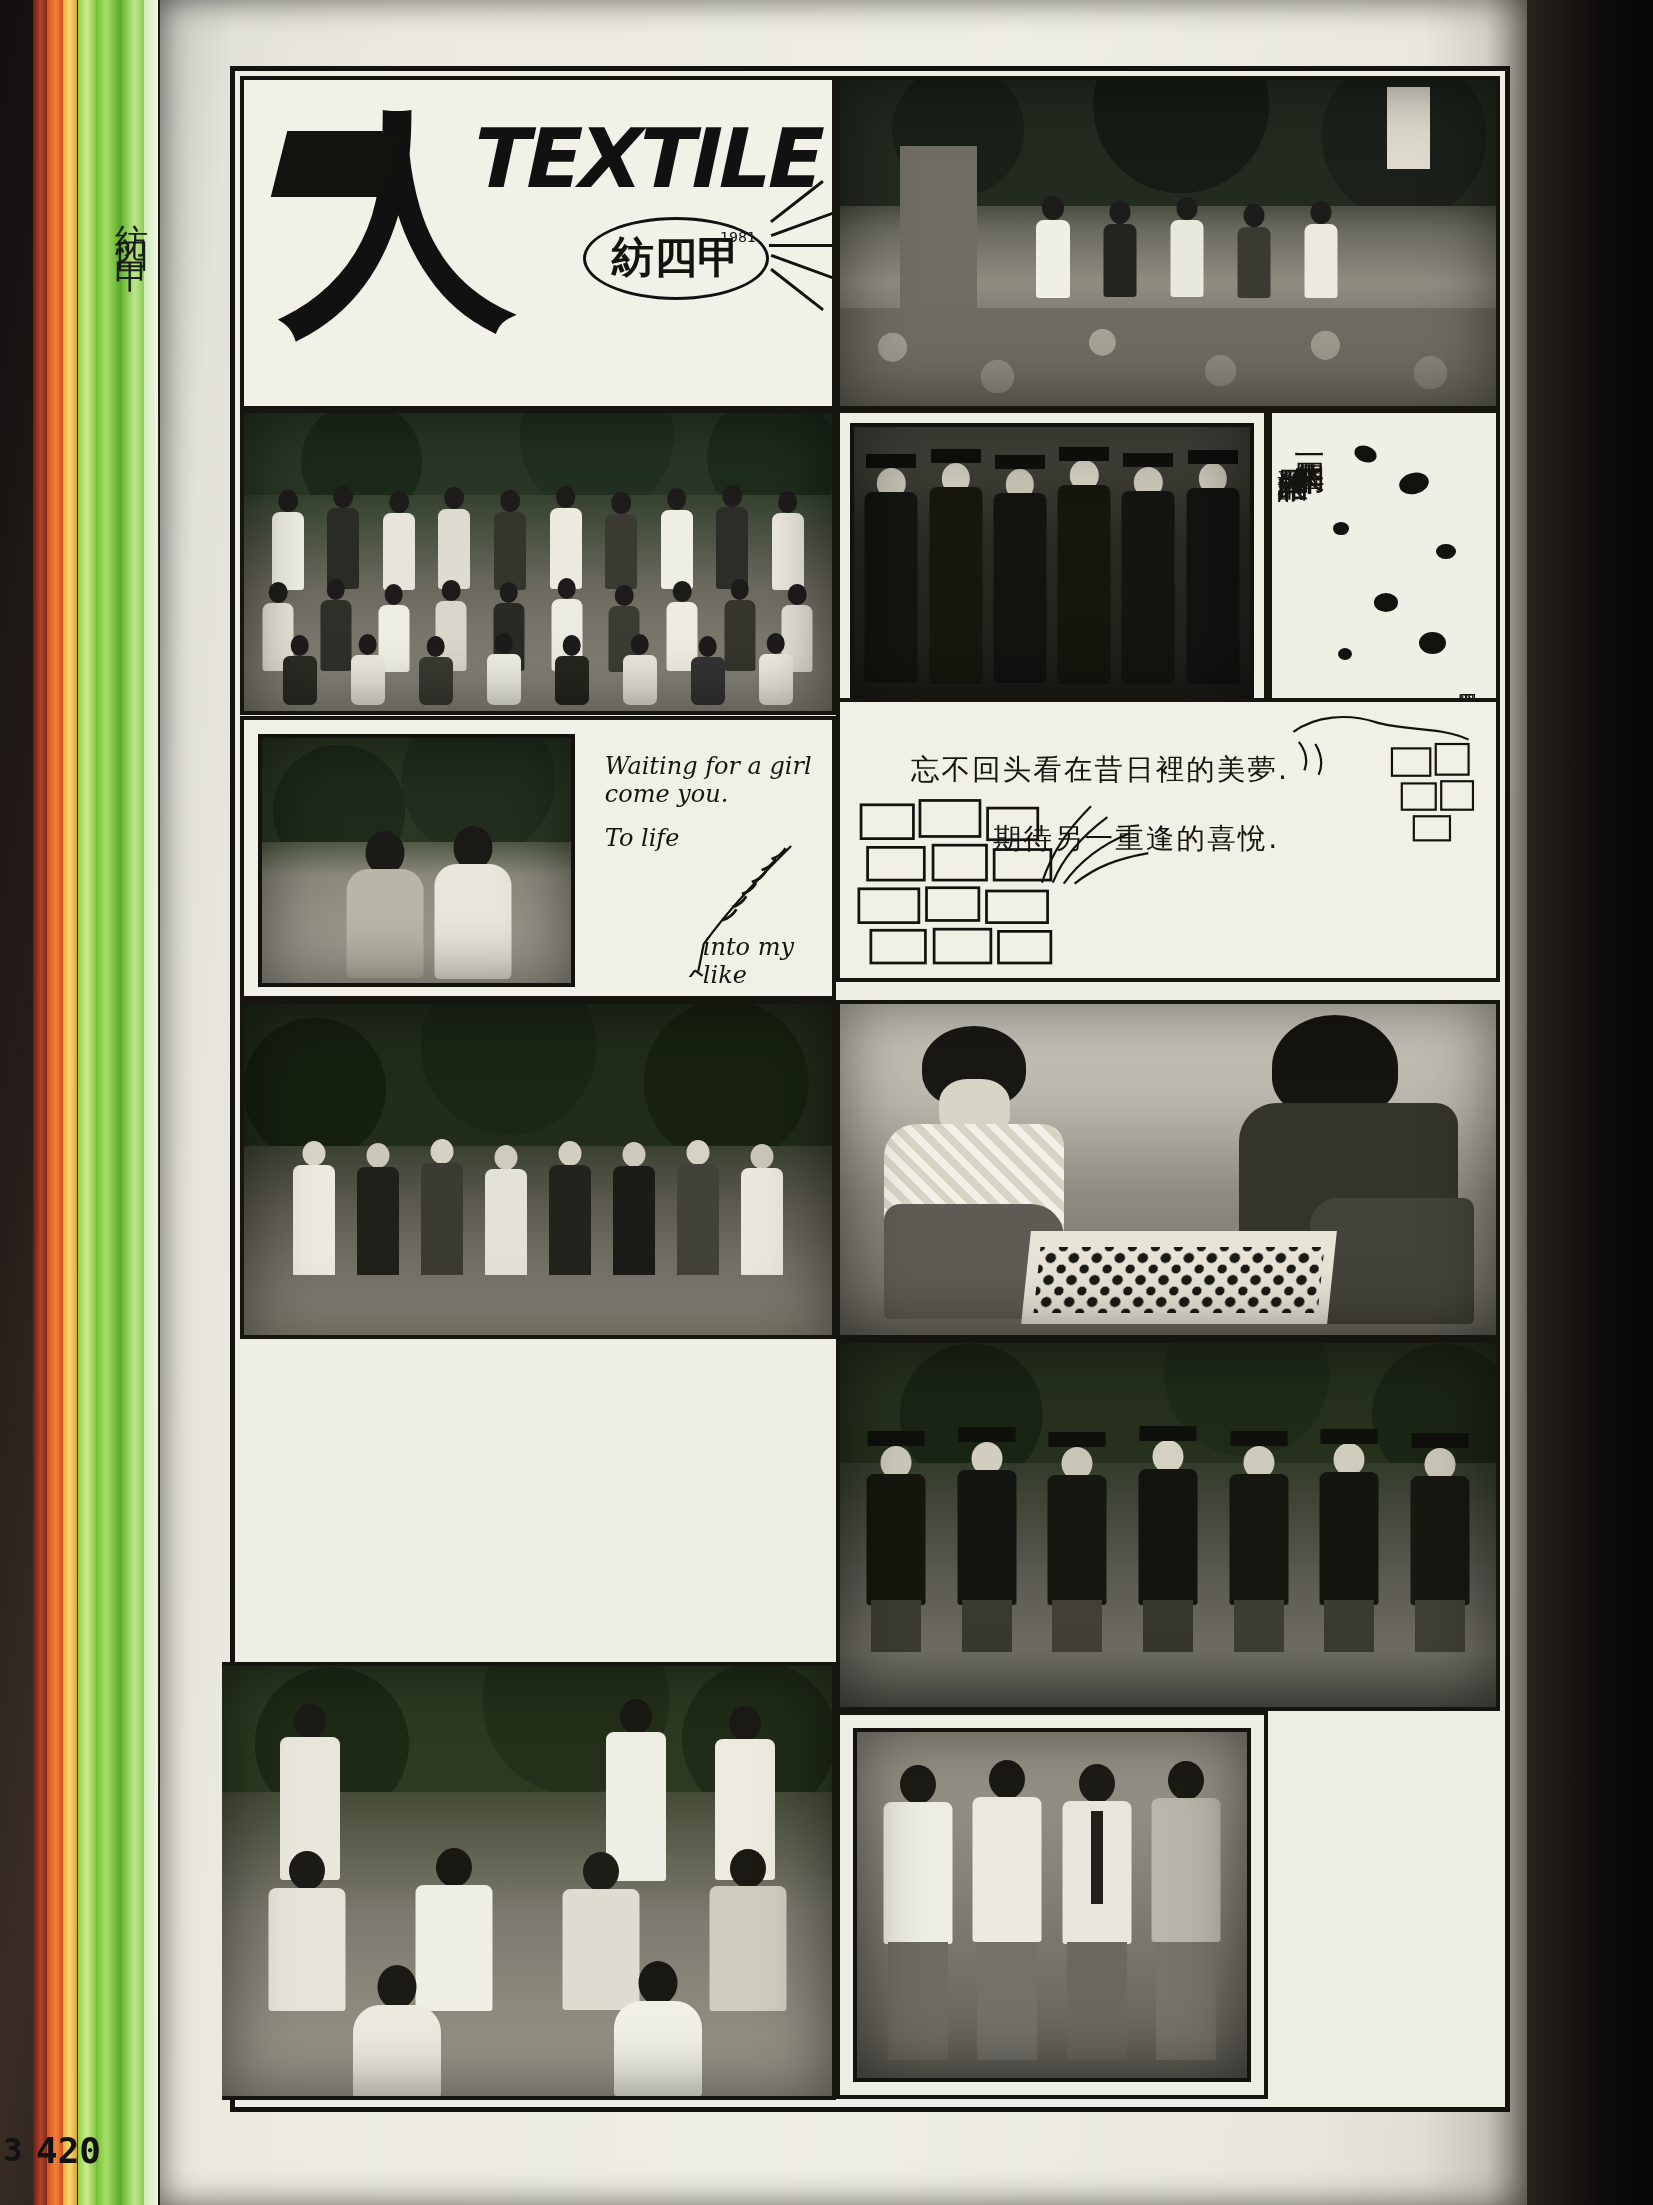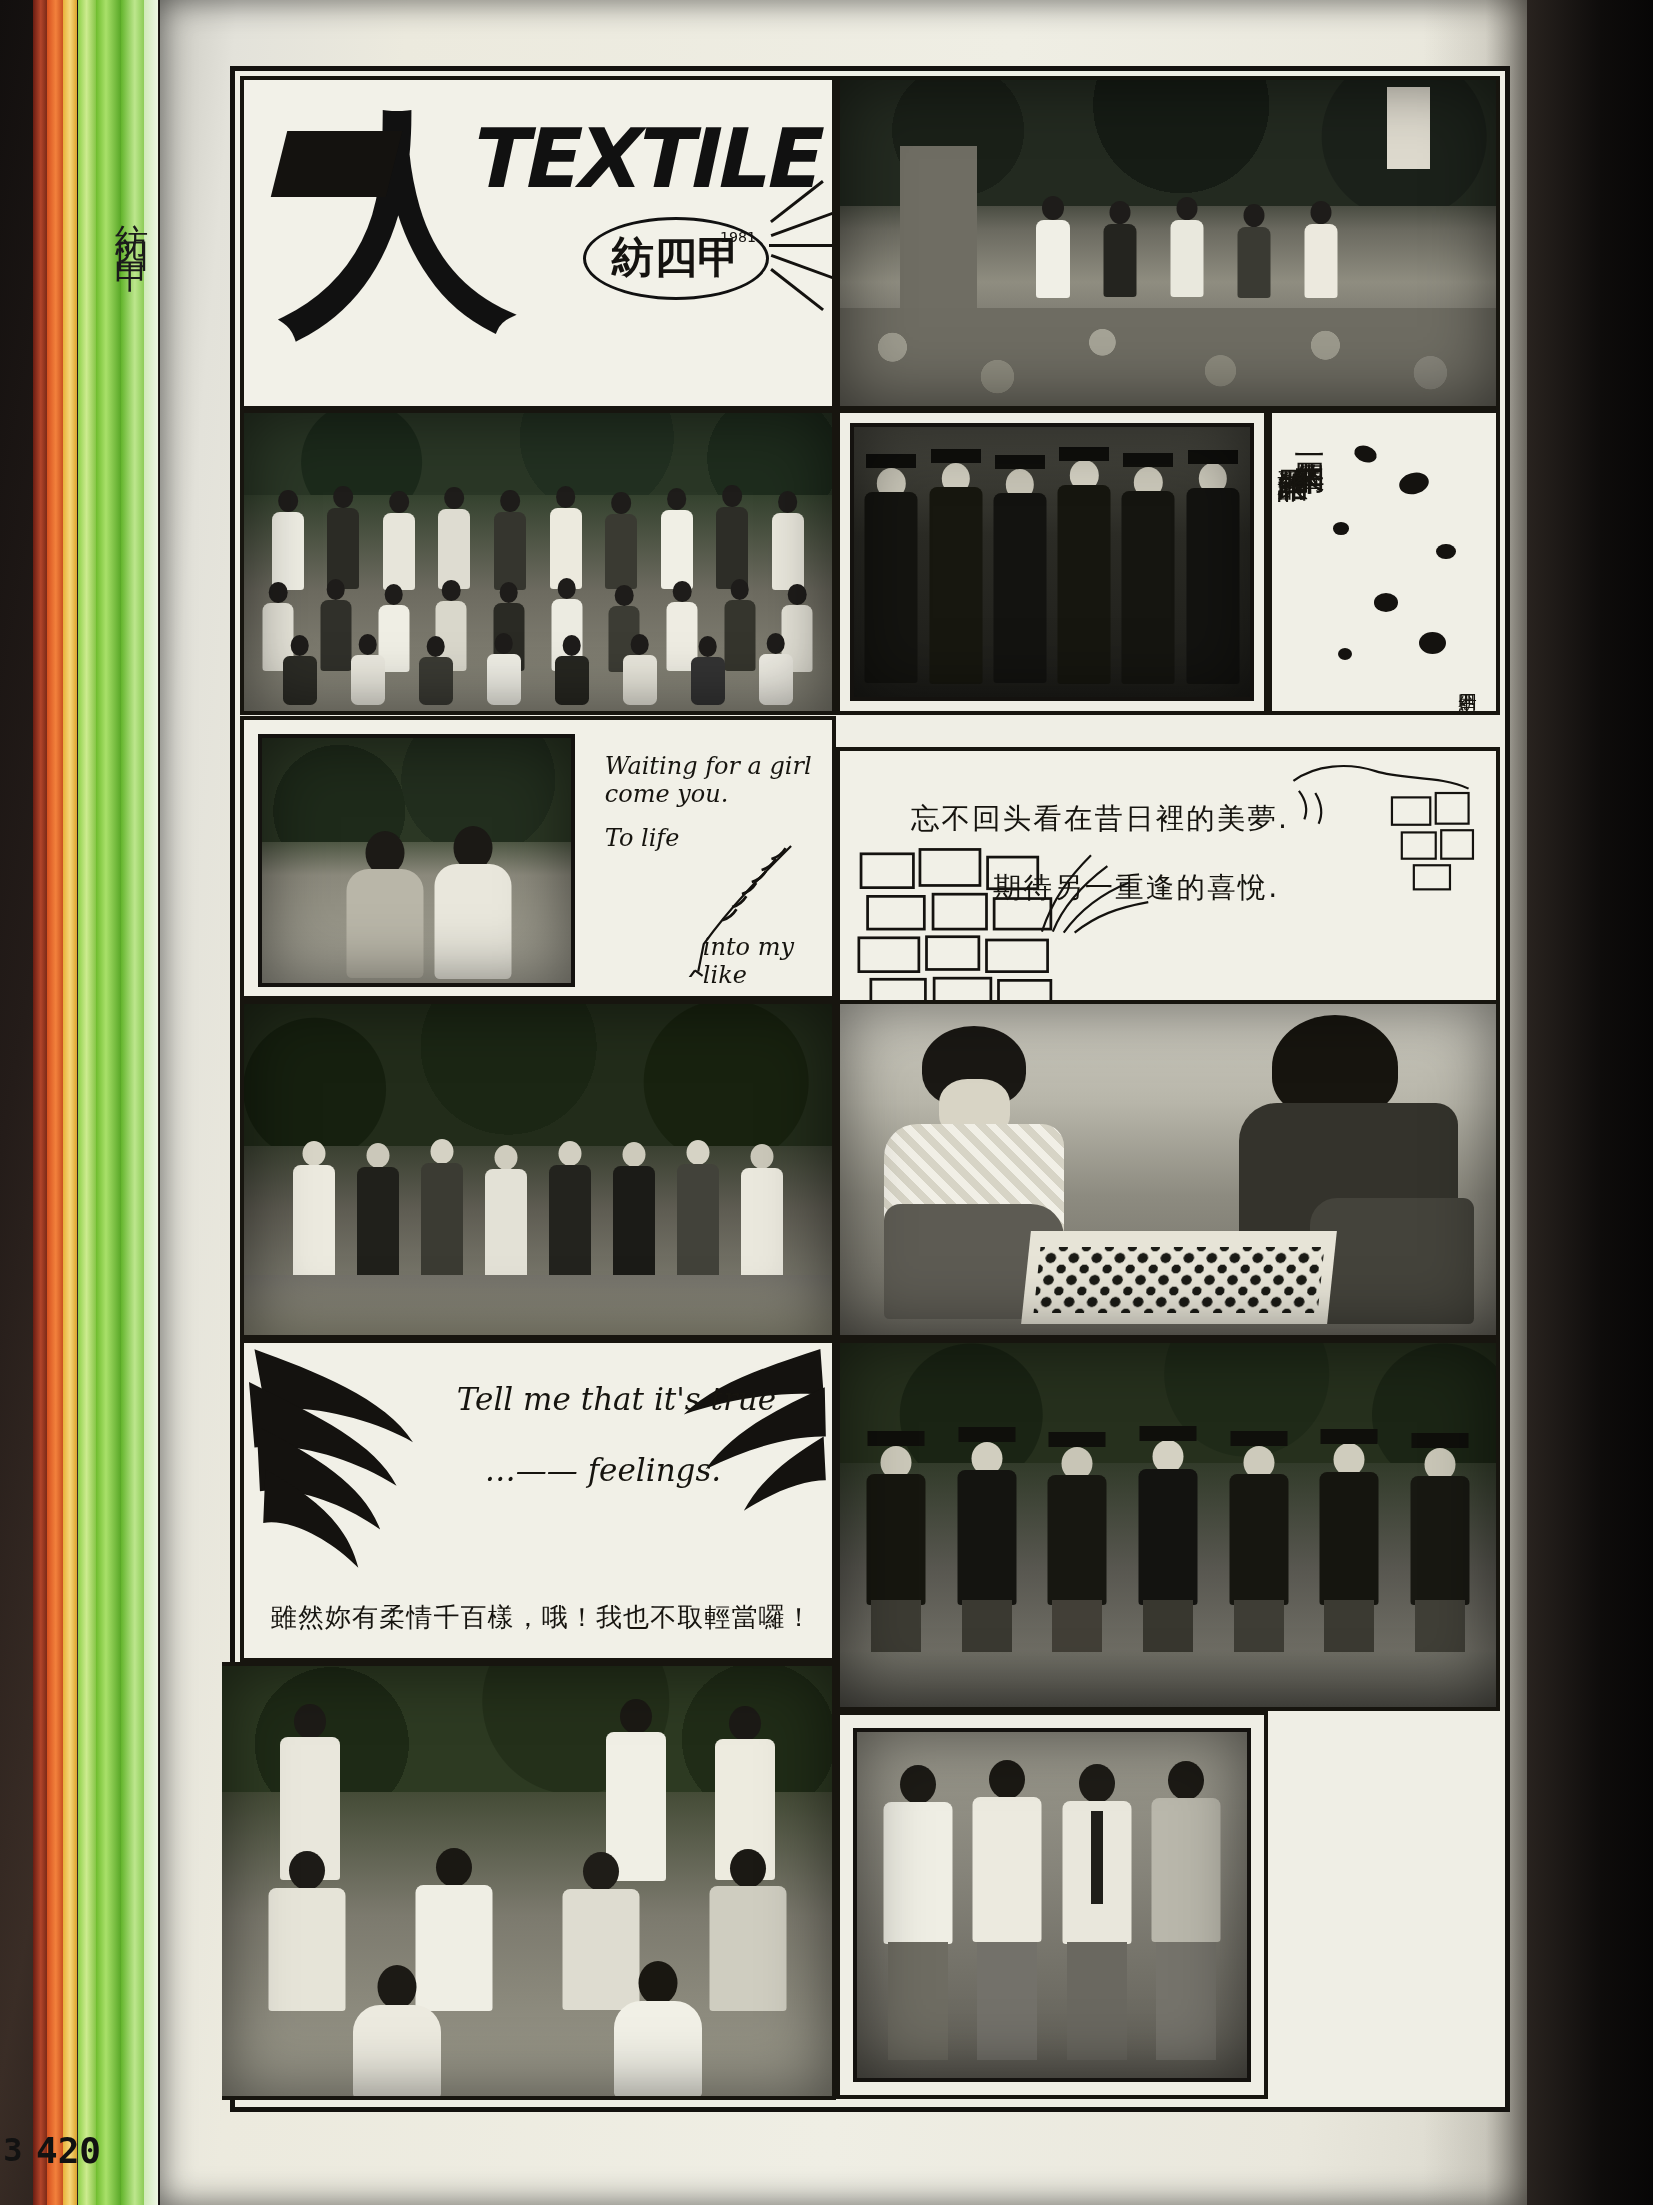--- a/index.html
+++ b/index.html
@@ -371,21 +371,21 @@
       <div class="hand en" style="left:361px;top:104px;font-size:24px;">To life</div>
       <div class="hand en" style="left:459px;top:213px;font-size:24px;">into my like</div>
 
       <svg style="position:absolute;left:416px;top:115px;width:142px;height:142px;" viewBox="0 0 260 260">
         <path d="M240 20 C190 70 130 130 80 200 L70 250" stroke="#14120f" stroke-width="4" fill="none"></path>
         <path d="M230 24 q-10 16 -26 20 M212 44 q-10 16 -26 20 M194 66 q-10 16 -26 20 M176 88 q-10 16 -26 20 M158 112 q-10 16 -26 20 M140 136 q-10 16 -26 20" stroke="#14120f" stroke-width="5" fill="none"></path>
         <path d="M64 248 l-12 16 M64 248 l14 10" stroke="#14120f" stroke-width="4" fill="none"></path>
       </svg>
     </div>
 
-    <div class="cell" style="left:606px;top:681px;width:664px;height:284px;background:#f1f0e7;">
+    <div class="cell" style="left:606px;top:632px;width:664px;height:284px;background:#f1f0e7;">
 
       <svg style="position:absolute;left:11px;top:93px;width:235px;height:180px;" viewBox="0 0 430 330">
         <g stroke="#14120f" stroke-width="5" fill="none">
           <rect x="18" y="18" width="96" height="62"></rect>
             <rect x="126" y="10" width="110" height="66"></rect>
           <rect x="250" y="24" width="92" height="58"></rect>
             <rect x="30" y="96" width="104" height="60"></rect>
           <rect x="150" y="92" width="98" height="64"></rect>
             <rect x="262" y="100" width="104" height="56"></rect>
           <rect x="14" y="172" width="110" height="62"></rect>
@@ -484,42 +484,20 @@
 
         <div style="position:absolute;left:186px;bottom:11px;width:306px;height:93px;background:#e7e4d7;transform:skewX(-6deg);"></div>
         <div style="position:absolute;left:197px;bottom:22px;width:284px;height:66px;transform:skewX(-6deg);
              background:radial-gradient(#1b1b16 0 4.9px,transparent 5.5px) 0 0/23px 22px,
                         radial-gradient(#1b1b16 0 4.4px,transparent 4.9px) 11.5px 11px/23px 22px;"></div>
         <div class="grain" style="opacity:.4;"></div>
           <div class="vig"></div>
       </div>
     </div>
 
-    <div class="cell" style="left:9.8px;top:1273px;width:596px;height:323px;background:#f1f0e7;">
-
-      <svg style="position:absolute;left:5.5px;top:5.5px;width:235px;height:230px;" viewBox="0 0 430 420">
-        <g fill="#14120f">
-          <path d="M10 0 C120 40 250 90 300 170 C230 130 120 100 30 110 Z"></path>
-          <path d="M0 60 C120 120 230 170 270 250 C190 200 90 170 10 180 Z"></path>
-          <path d="M14 140 C130 200 210 250 240 330 C170 280 80 250 20 260 Z"></path>
-          <path d="M30 220 C120 270 180 320 200 400 C140 340 70 310 26 318 Z"></path>
-        </g>
-      </svg>
-
-      <svg style="position:absolute;right:5.5px;top:5.5px;width:219px;height:164px;" viewBox="0 0 400 300">
-        <g fill="#14120f">
-          <path d="M390 0 C300 30 200 60 140 120 C220 92 320 76 396 84 Z"></path>
-          <path d="M398 70 C310 110 230 150 180 220 C260 180 340 158 400 160 Z"></path>
-          <path d="M396 160 C330 200 280 240 250 296 C310 258 360 240 400 240 Z"></path>
-        </g>
-      </svg>
-      <div class="hand en" style="left:213px;top:38px;font-size:31px;">Tell me that it's true</div>
-      <div class="hand en" style="left:241px;top:109px;font-size:31px;">…—— feelings.</div>
-      <div class="hand cn" style="left:27px;top:257px;font-size:26px;letter-spacing:1.1px;">雖然妳有柔情千百樣，哦！我也不取輕當囉！</div>
-    </div>
 
     <div class="cell" style="left:606px;top:1273px;width:664px;height:372px;">
       <div class="photo" style="inset:0;">
         <div class="ph" style="background:linear-gradient(180deg,#232d1d 0%,#2e3826 30%,#585750 62%,#7e7c72 100%);"></div>
         <div style="position:absolute;left:0;right:0;top:0;height:120px;background:radial-gradient(circle at 20% 60%,#1a2414 0 71px,transparent 72px),radial-gradient(circle at 62% 26%,#1f2a18 0 82px,transparent 83px),radial-gradient(circle at 92% 60%,#1b2515 0 71px,transparent 72px),#26301d;"></div>
         <div class="row" style="top:82px;height:230px;padding:0 11px;">
           <div class="fig" style="width:60px;height:224px;">
               <div class="head" style="top:15.3px;width:31px;height:33px;background:#cbc8b9;"></div>
               <div style="position:absolute;left:50%;transform:translateX(-50%);top:0;width:57px;height:15.3px;background:#0f0f0b;"></div>
               <div class="body" style="top:43px;width:59px;height:131px;background:#16160f;"></div>

